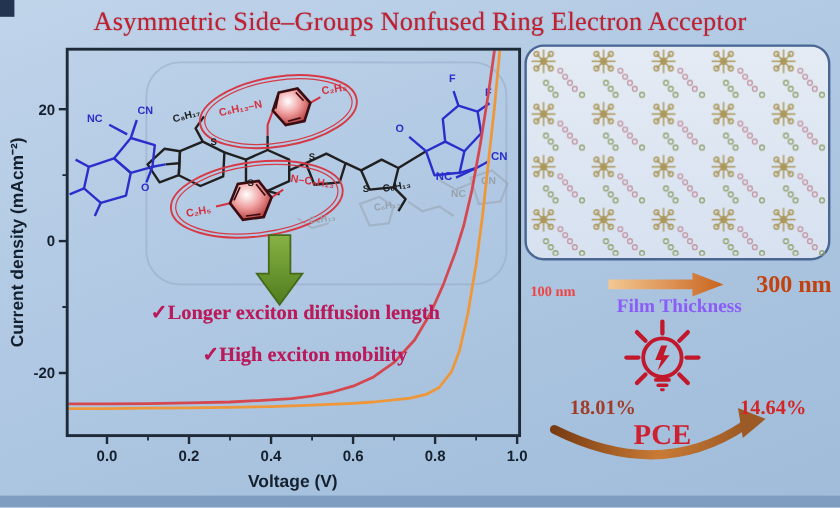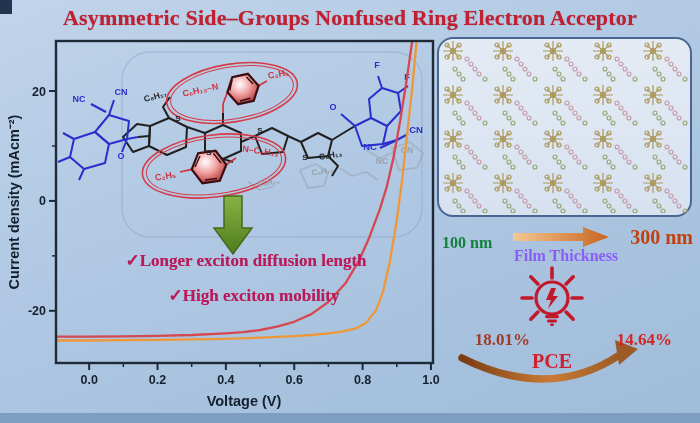--- a/index.html
+++ b/index.html
@@ -4,53 +4,53 @@
 <style>
   html,body{margin:0;padding:0;}
   body{
     width:700px;height:423px;position:relative;overflow:hidden;
     font-family:"Liberation Serif", serif;
     background:linear-gradient(160deg,#c0d4ea 0%,#b0c8e3 45%,#9fbcd9 100%);
   }
   .abs{position:absolute;}
   .title{
     top:5px;left:0;width:700px;text-align:center;
-    font-size:22px;font-weight:bold;color:#c41f30;
+    font-size:22px;font-weight:normal;color:#c41f30;
     text-shadow:0 0 1px rgba(90,10,25,.45);
     letter-spacing:.2px;
   }
   .corner-dark{top:0;left:0;width:12px;height:14px;background:#22344f;}
   .bottom-strip{left:0;top:413px;width:700px;height:10px;background:#7f9dc1;}
   .check-line{
     font-weight:bold;color:#be185d;font-size:17px;text-align:center;
     text-shadow:0 0 .5px rgba(120,0,10,.4);
   }
   .check1{left:96px;top:250px;width:300px;}
   .check2{left:104px;top:285px;width:300px;}
   .packing-panel{
     left:437px;top:37px;width:251px;height:176px;
     border:2.5px solid #4a6793;border-radius:16px;
     background:linear-gradient(180deg,#e4ebf4 0%,#d7e1f0 100%);
   }
   .thick-row{
     left:437px;top:226px;width:258px;height:22px;
     display:flex;align-items:center;justify-content:space-between;
   }
-  .thick-start{font-size:16px;font-weight:bold;color:#15803d;padding-left:5px;margin-top:12px;}
+  .thick-start{font-size:12px;font-weight:bold;color:#ef4444;padding-left:5px;margin-top:12px;}
   .thick-end{font-size:20px;font-weight:bold;color:#c2410c;padding-right:2px;}
   .film-label{
     left:437px;top:247px;width:258px;text-align:center;
     font-size:16px;font-weight:bold;color:#8b5cf6;
   }
   .pct{font-size:17px;font-weight:bold;text-align:right;width:84px;}
   .pct-left{left:446px;top:330px;color:#a03c28;}
   .pct-right{left:588px;top:330px;color:#d42525;}
   .pce-label{
     left:515px;top:350px;width:74px;text-align:center;
-    font-size:20px;font-weight:bold;color:#cf2030;
+    font-size:24px;font-weight:bold;color:#cf2030;
   }
   svg text{font-family:"Liberation Sans",sans-serif;}
 </style>
 </head>
 <body>
 
 <div class="abs corner-dark"></div>
 <div class="abs bottom-strip"></div>
 
 <div class="abs title">Asymmetric Side–Groups Nonfused Ring Electron Acceptor</div>

